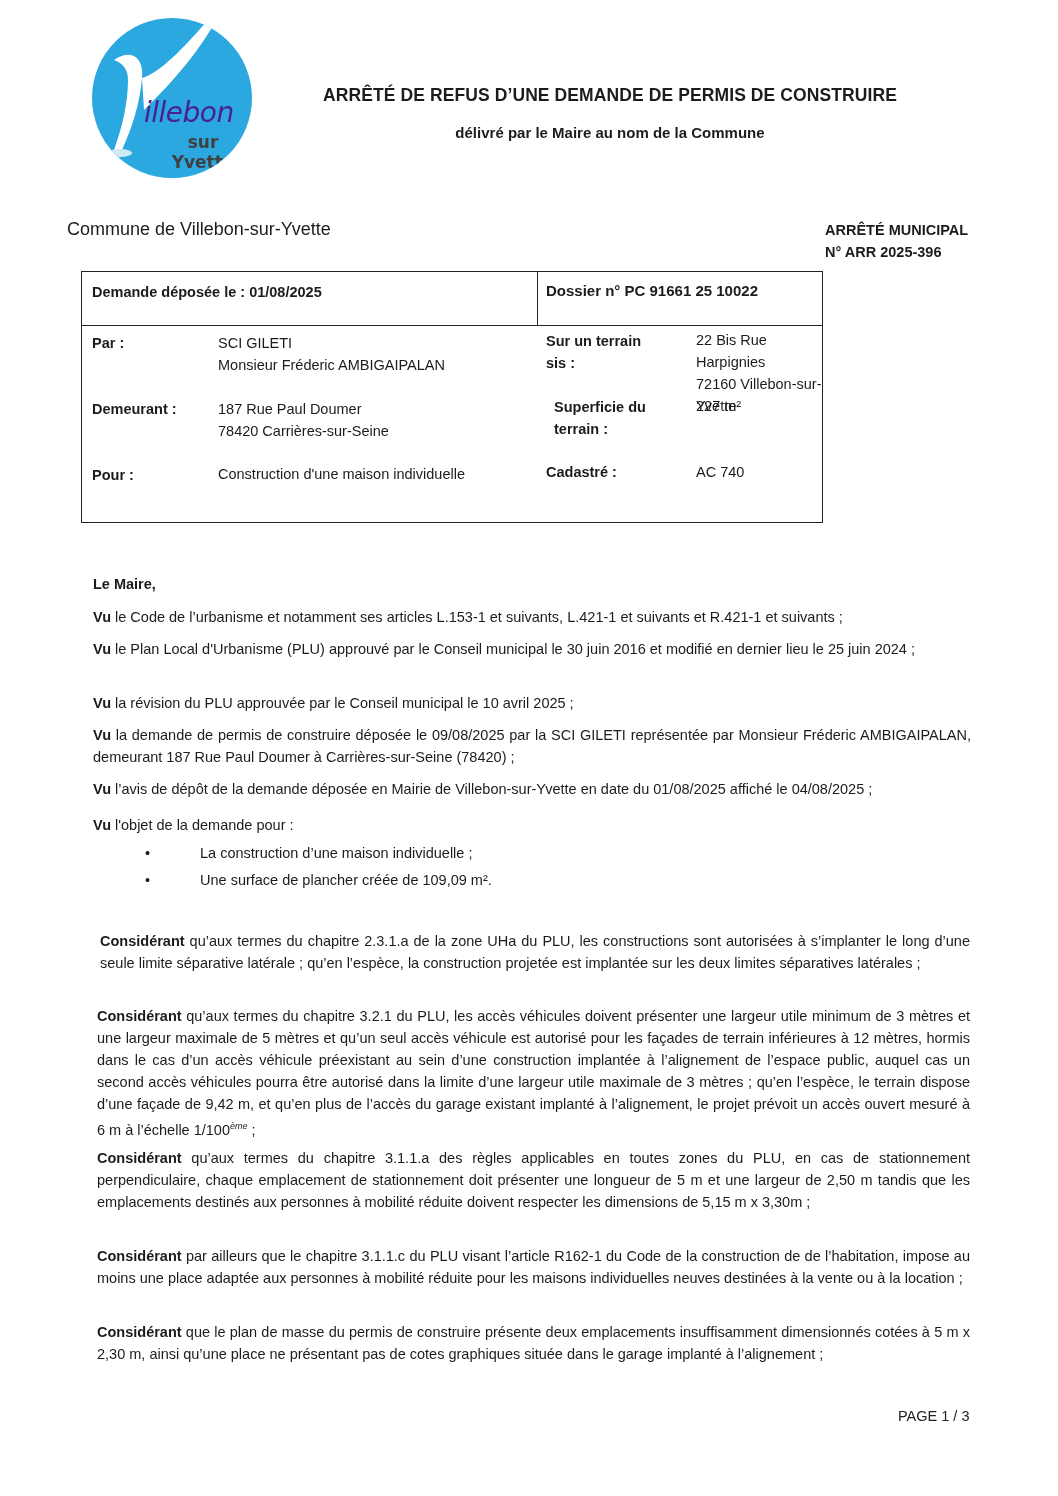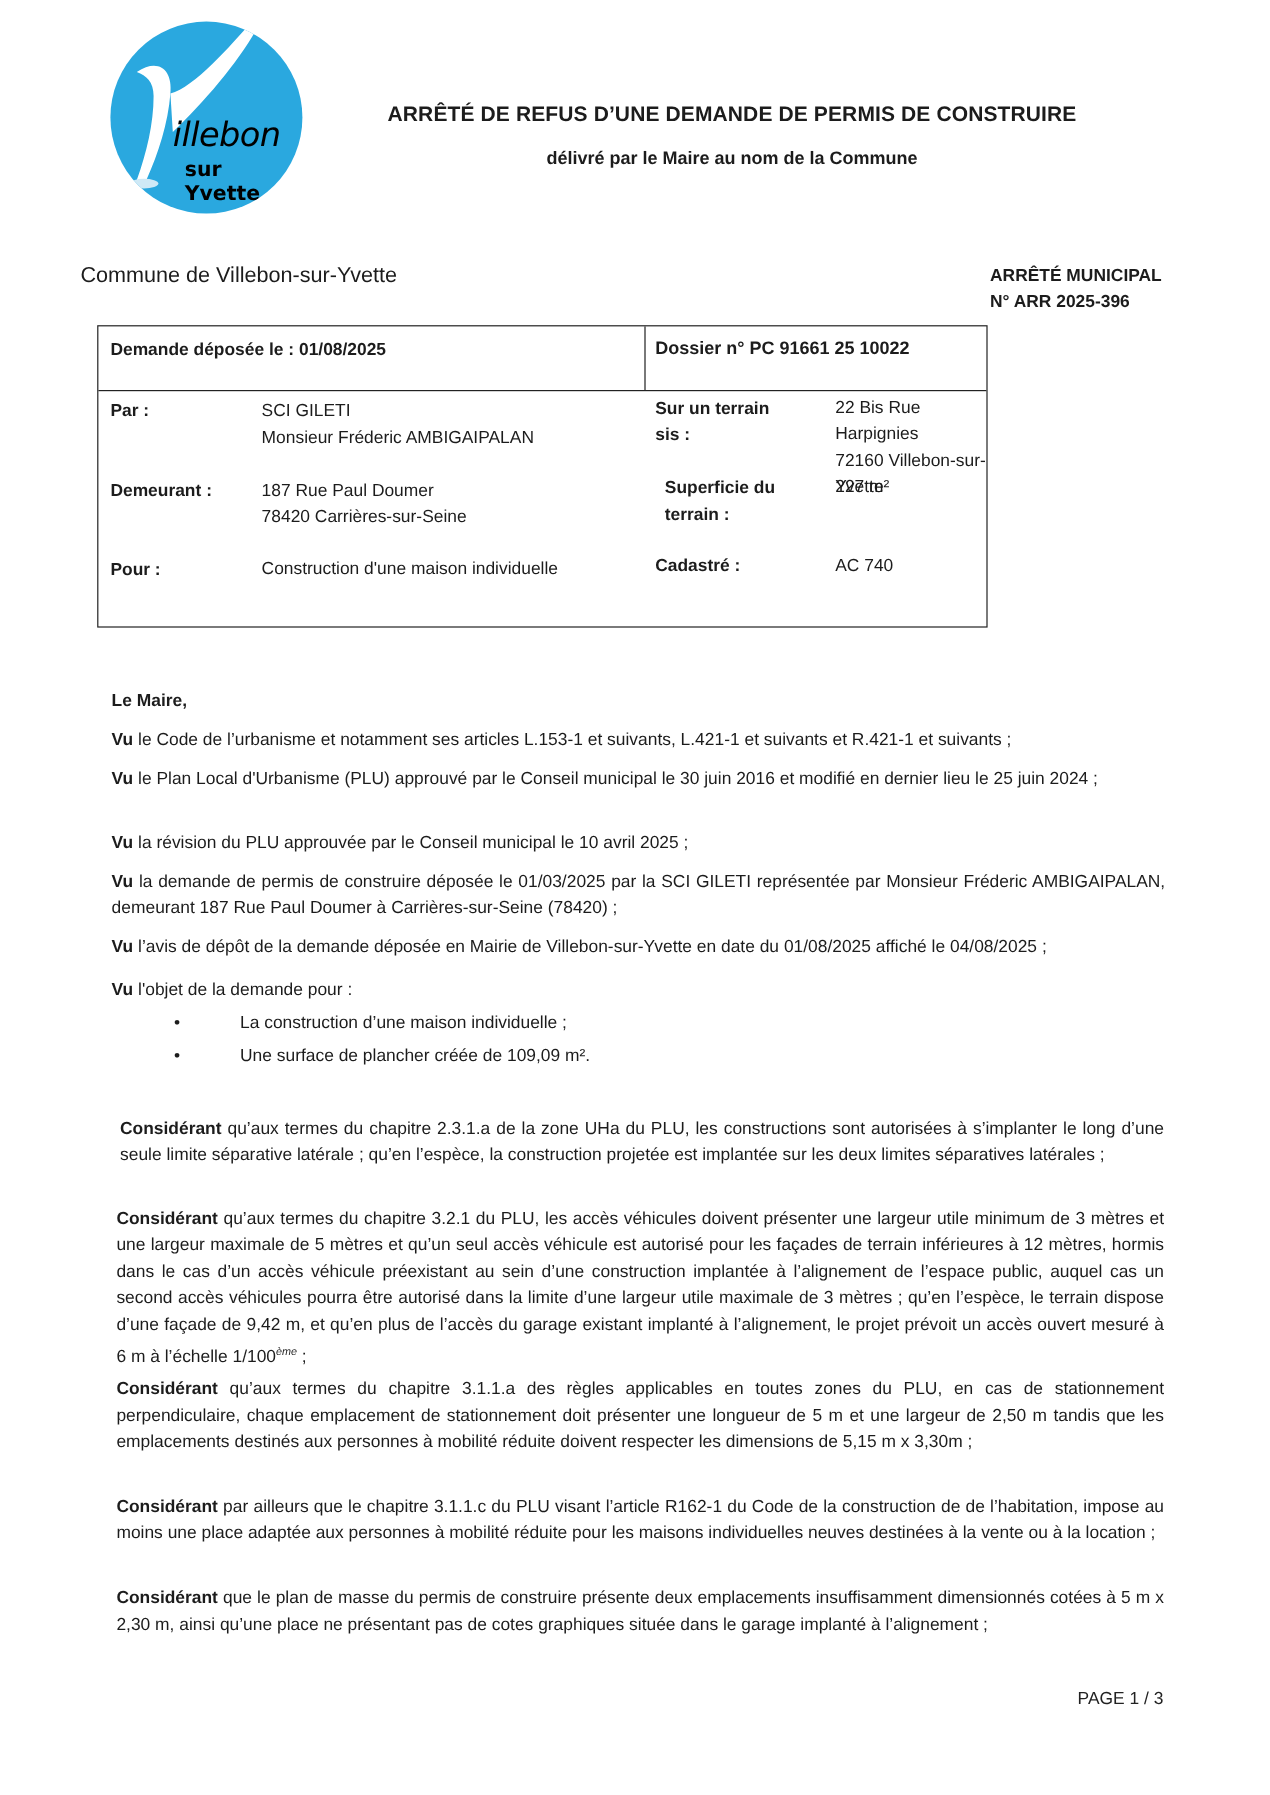--- a/index.html
+++ b/index.html
@@ -7,26 +7,26 @@
     width: 1058px; height: 1496px; position: relative; overflow: hidden;
     font-family: "Liberation Sans", sans-serif; color: #1c1c1c;
   }
   .abs { position: absolute; }
   .logo {
     left: 92px; top: 18px; width: 160px; height: 160px; border-radius: 50%;
     background: #2aa8df; overflow: hidden;
   }
   .logo svg { position: absolute; left: 0; top: 0; }
   .logo-name {
-    position: absolute; left: 52px; top: 78px; color: #000000;
+    position: absolute; left: 52px; top: 78px; color: #4c1d95;
     font-family: "DejaVu Sans", sans-serif; font-style: italic; font-size: 28px; letter-spacing: -0.5px;
   }
   .logo-sub {
-    position: absolute; left: 62px; top: 114px; color: #000000;
-    font-family: "DejaVu Sans", sans-serif; font-size: 17px; font-weight: bold;
+    position: absolute; left: 62px; top: 114px; color: #404040;
+    font-family: "DejaVu Sans", sans-serif; font-size: 17px; font-weight: bold; text-align: center;
   }
   .title {
     left: 300px; top: 85px; width: 620px; text-align: center;
     font-size: 17.5px; font-weight: bold; letter-spacing: 0.1px;
   }
   .subtitle {
     left: 300px; top: 124px; width: 620px; text-align: center;
     font-size: 15px; font-weight: bold;
   }
   .commune { left: 67px; top: 219px; font-size: 18px; }
@@ -111,21 +111,21 @@
 
   <div class="cell lbl" style="left:464px; top:189px;">Cadastré :</div>
   <div class="cell" style="left:614px; top:189px;">AC 740</div>
 </div>
 
 <div class="abs body-text" style="top:573px; font-weight:bold;">Le Maire,</div>
 
 <div class="abs body-text" style="top:606px;"><b>Vu</b><span> le Code de l’urbanisme et notamment ses articles L.153-1 et suivants, L.421-1 et suivants et R.421-1 et suivants ;</span></div>
 <div class="abs body-text" style="top:638px;"><b>Vu</b><span> le Plan Local d'Urbanisme (PLU) approuvé par le Conseil municipal le 30 juin 2016 et modifié en dernier lieu le 25 juin 2024 ;</span></div>
 <div class="abs body-text" style="top:692px;"><b>Vu</b><span> la révision du PLU approuvée par le Conseil municipal le 10 avril 2025 ;</span></div>
-<div class="abs body-text" style="top:724px;"><b>Vu</b><span> la demande de permis de construire déposée le 01/03/2025 par la SCI GILETI représentée par Monsieur Fréderic AMBIGAIPALAN, demeurant 187 Rue Paul Doumer à Carrières-sur-Seine (78420) ;</span></div>
+<div class="abs body-text" style="top:724px;"><b>Vu</b><span> la demande de permis de construire déposée le 09/08/2025 par la SCI GILETI représentée par Monsieur Fréderic AMBIGAIPALAN, demeurant 187 Rue Paul Doumer à Carrières-sur-Seine (78420) ;</span></div>
 <div class="abs body-text" style="top:778px;"><b>Vu</b><span> l’avis de dépôt de la demande déposée en Mairie de Villebon-sur-Yvette en date du 01/08/2025 affiché le 04/08/2025 ;</span></div>
 <div class="abs body-text" style="top:814px;"><b>Vu</b><span> l'objet de la demande pour :</span></div>
 
 <div class="abs bullet" style="left:145px; top:842px;">
   <span class="dot">•</span>
   <span class="txt">La construction d’une maison individuelle ;</span>
 </div>
 <div class="abs bullet" style="left:145px; top:869px;">
   <span class="dot">•</span>
   <span class="txt">Une surface de plancher créée de 109,09 m².</span>

